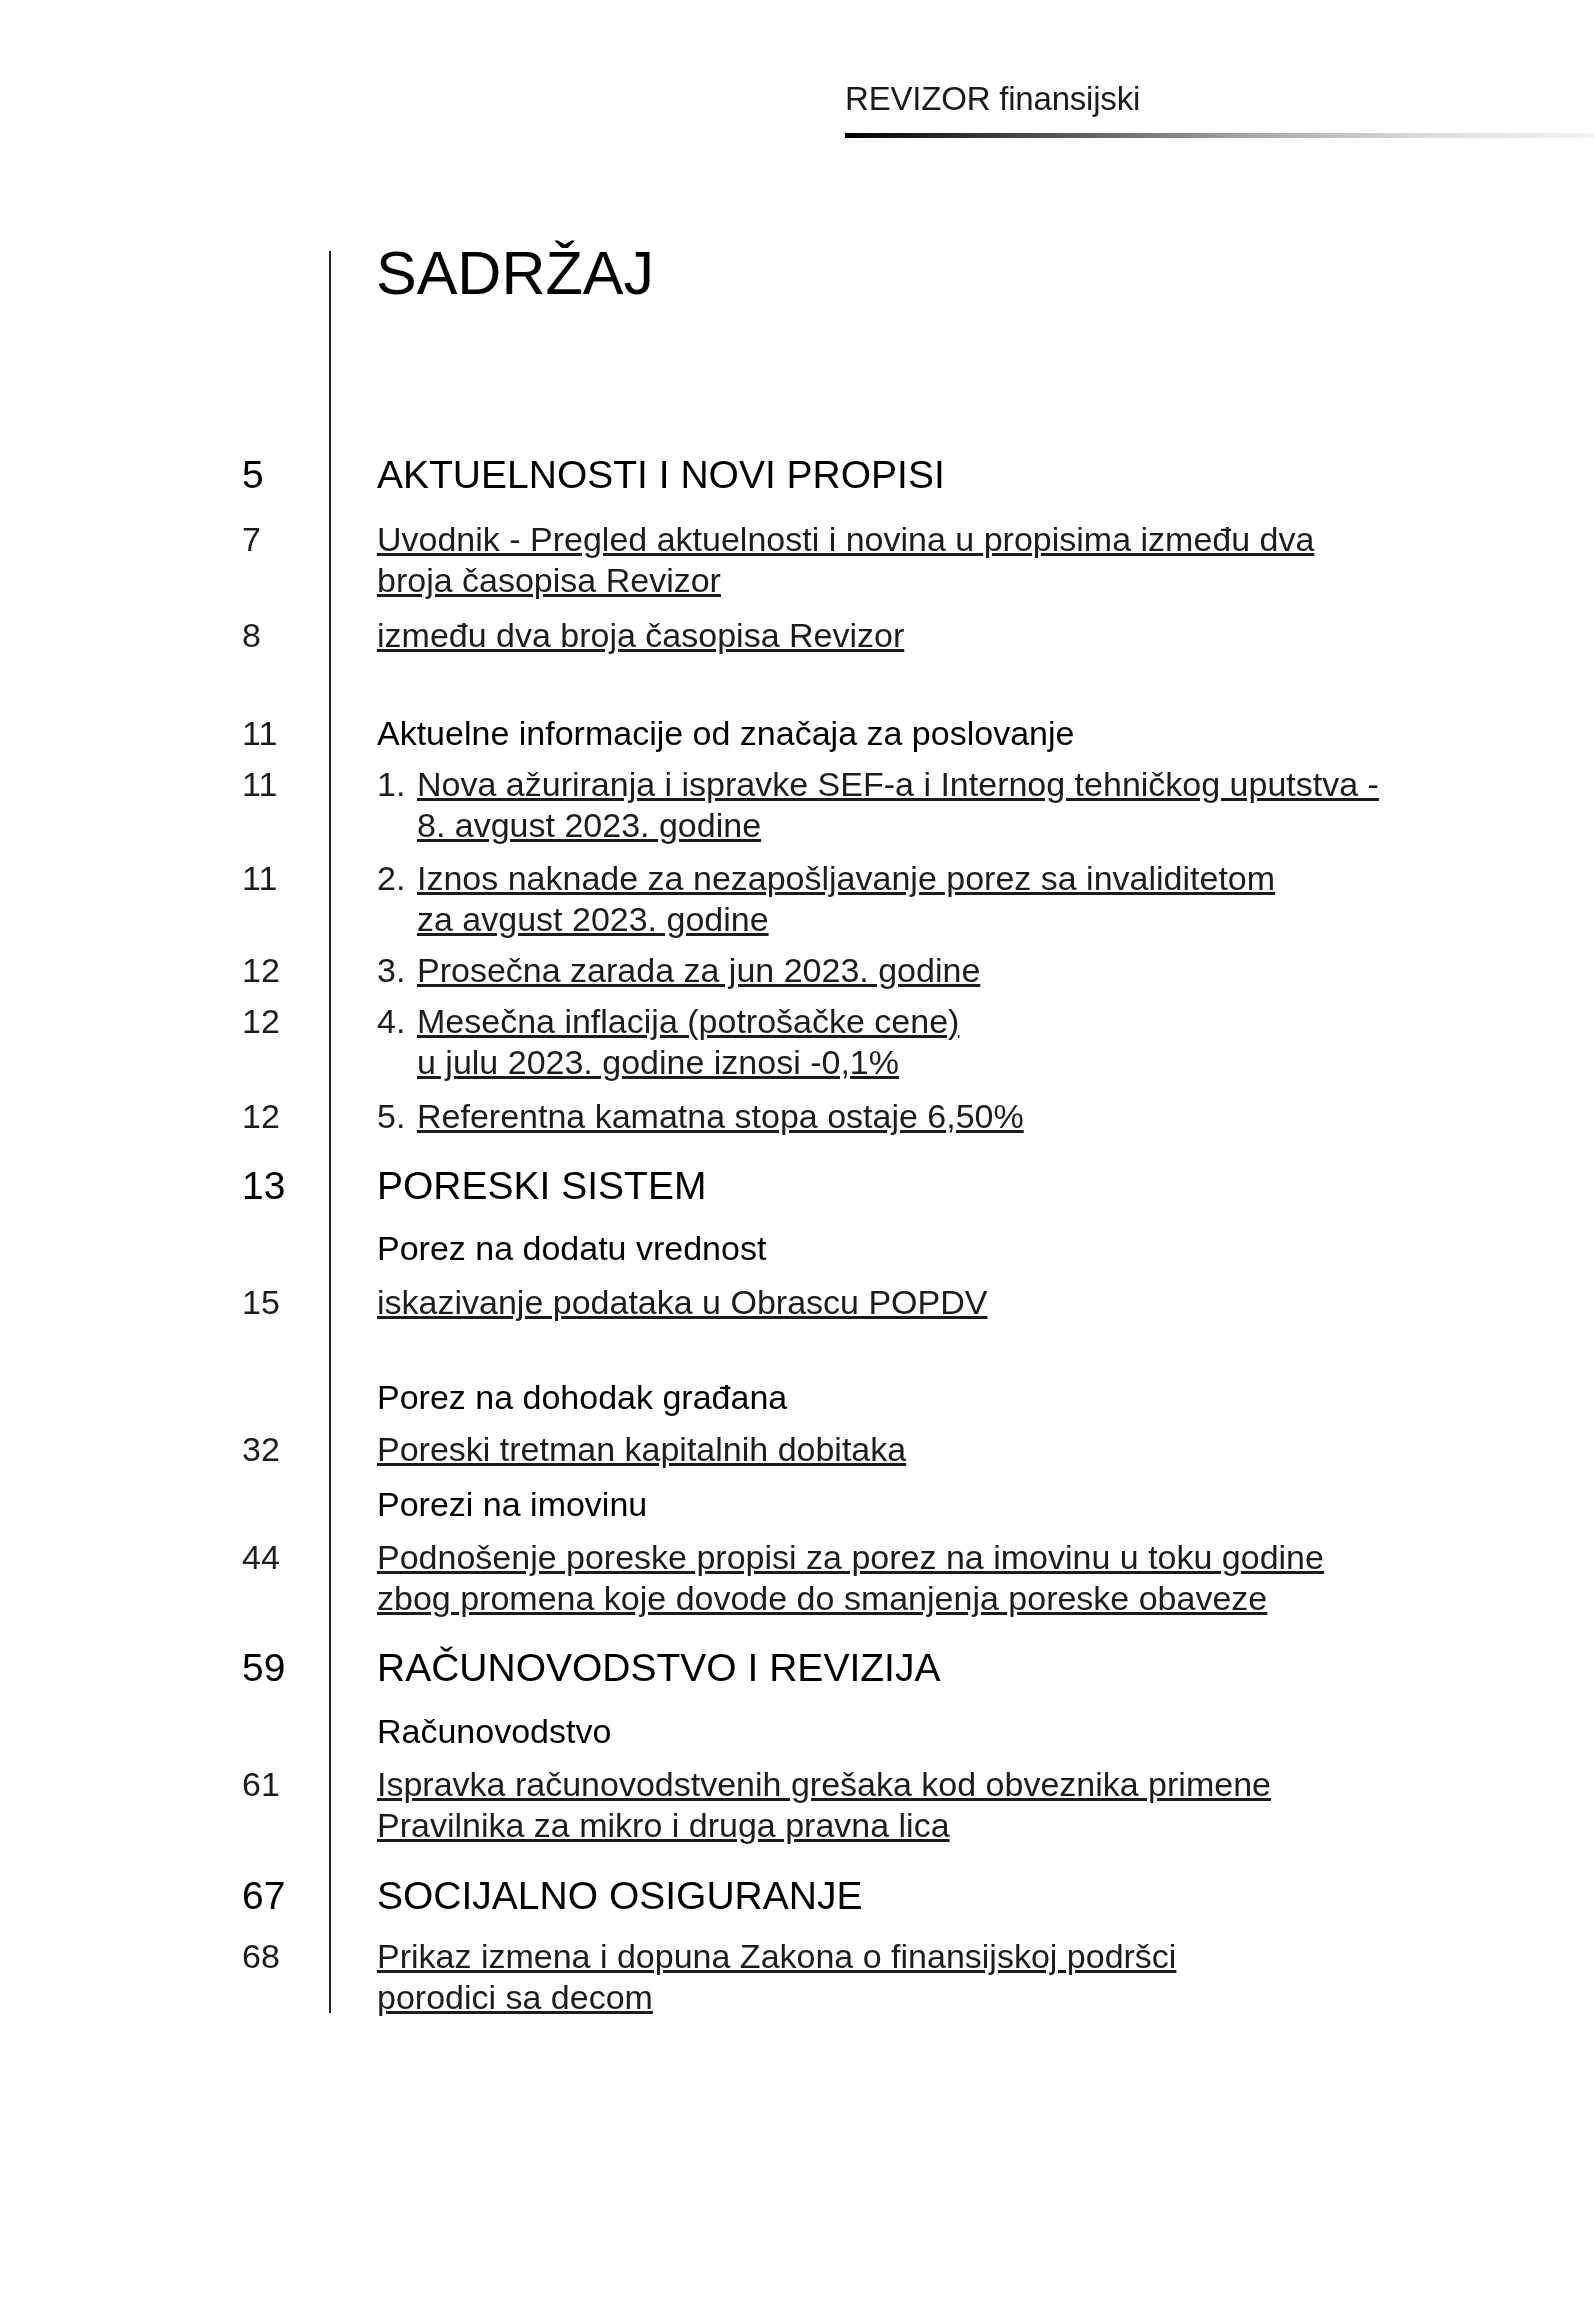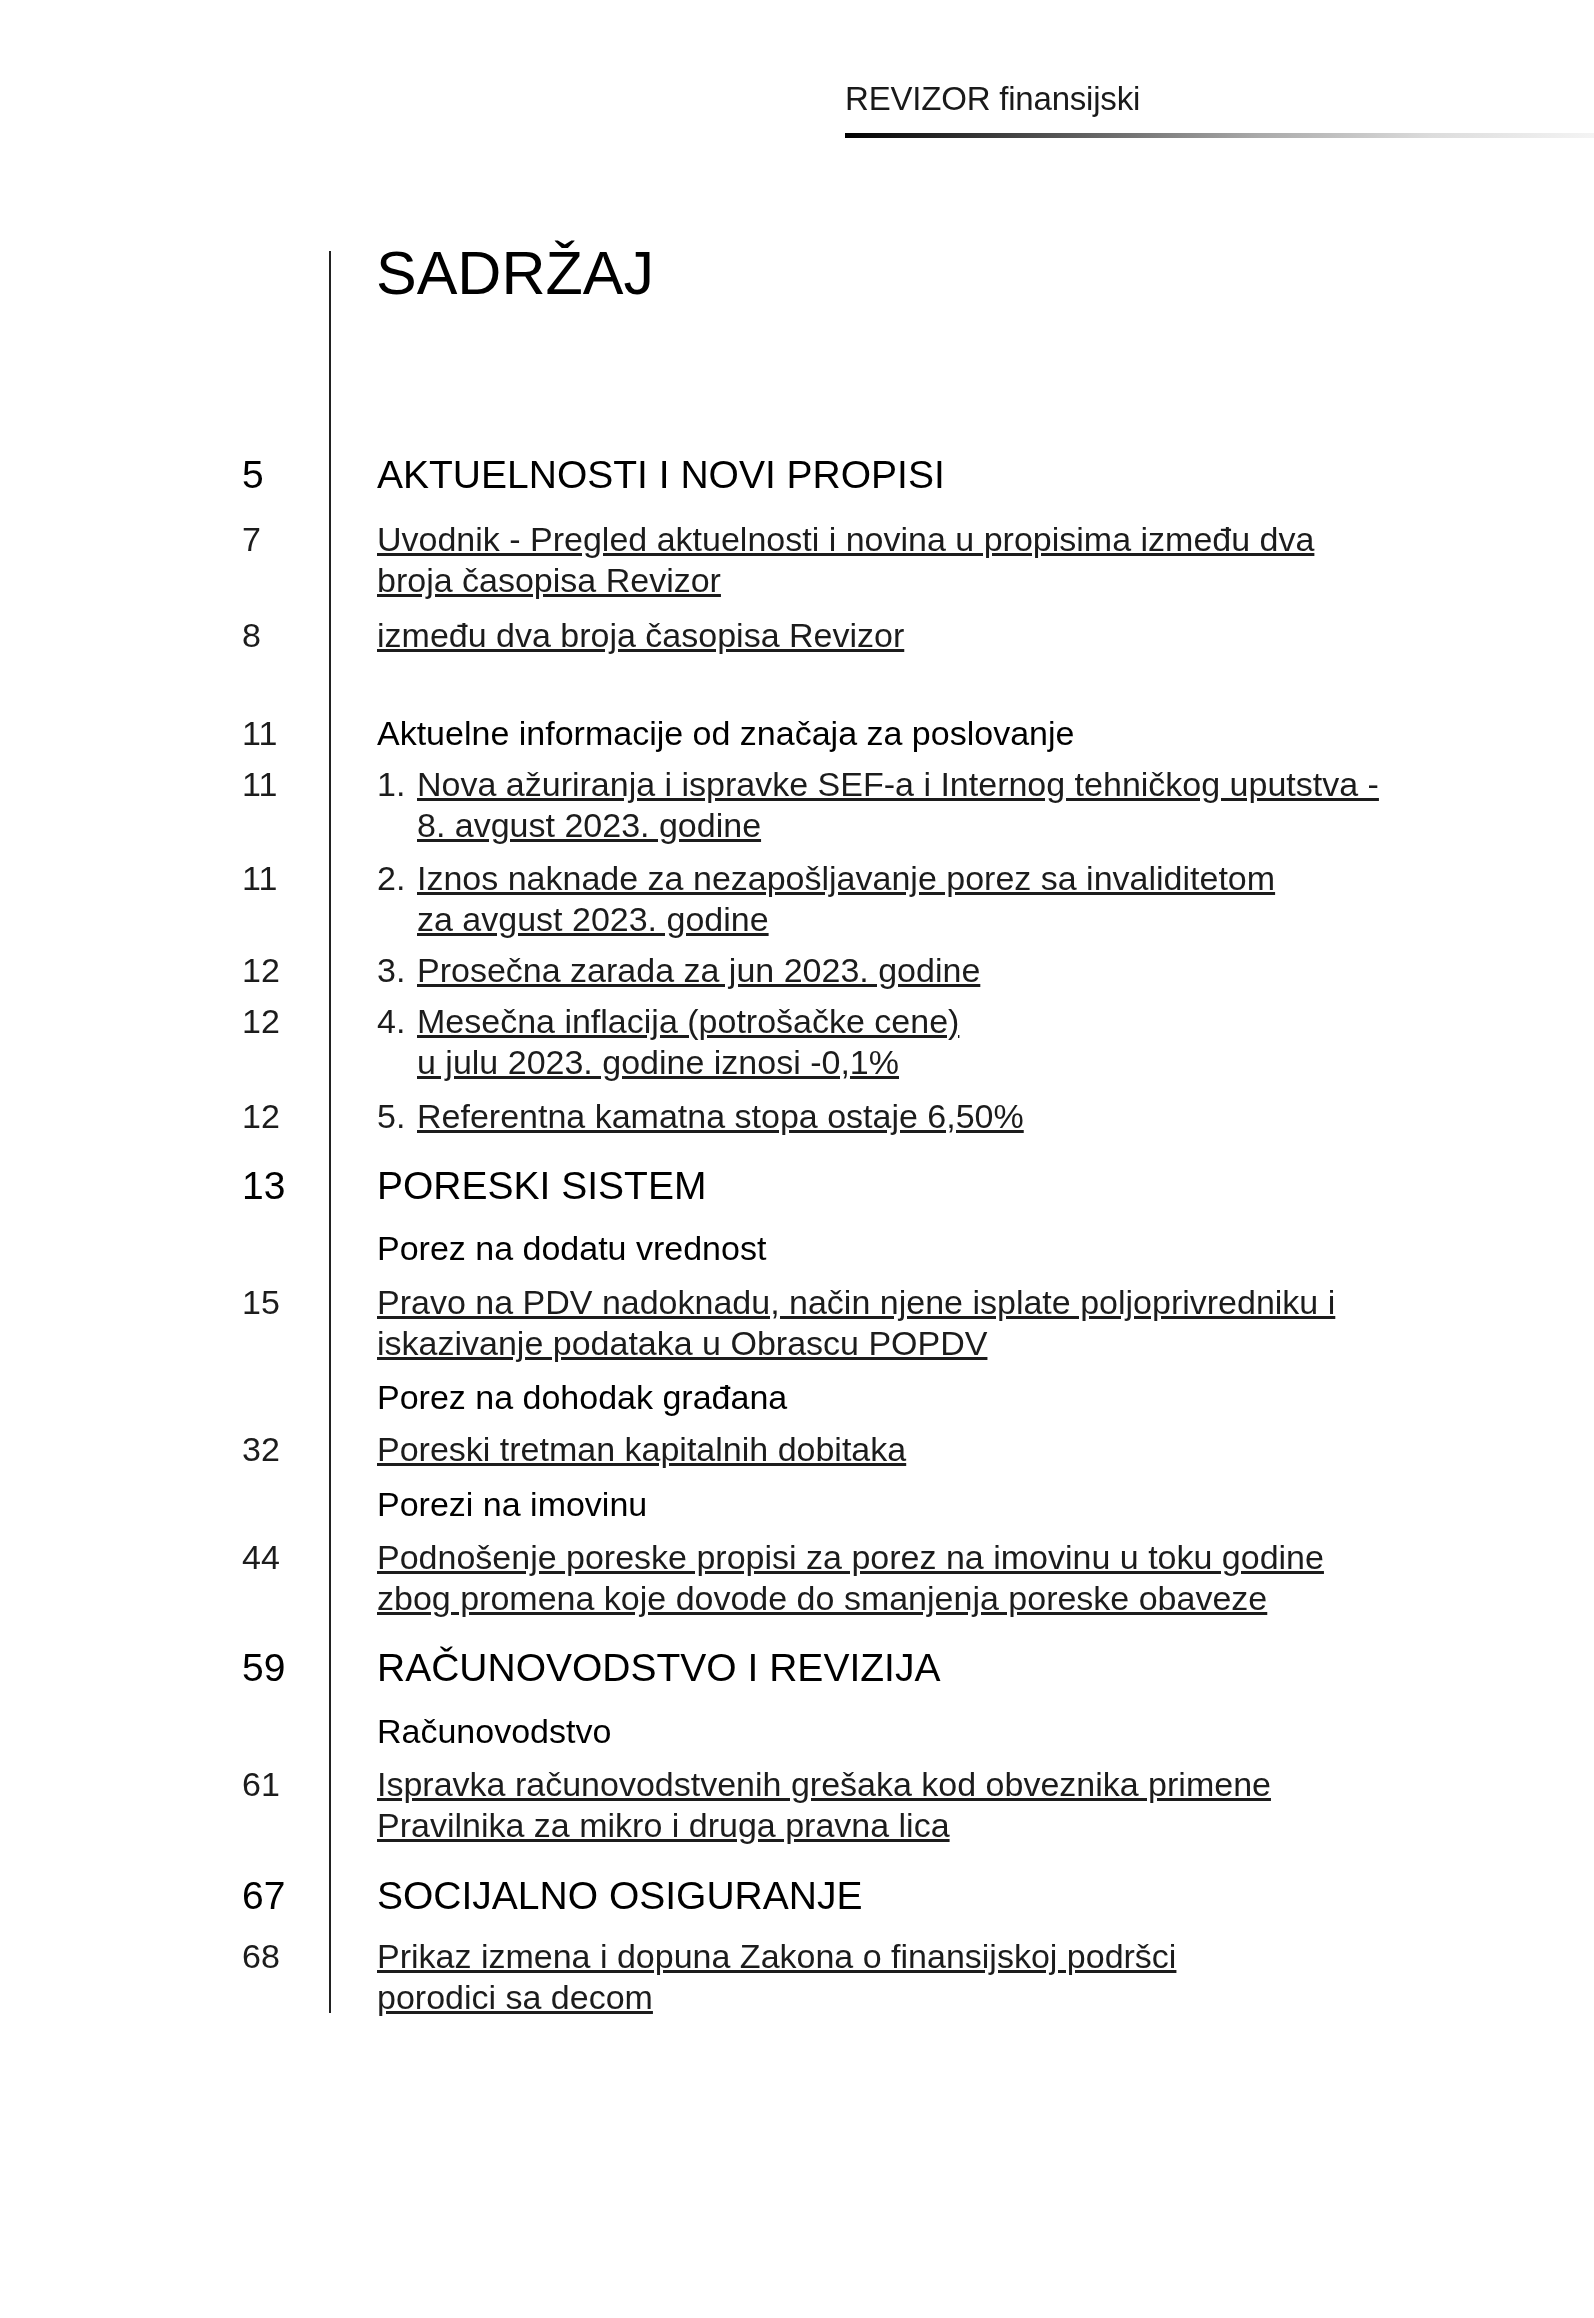--- a/index.html
+++ b/index.html
@@ -101,21 +101,20 @@
   <span class="txt">PORESKI SISTEM</span>
 </div>
 
 <div class="row sub" style="top:1228px">
   <span class="txt">Porez na dodatu vrednost</span>
 </div>
 
 <div class="row item" style="top:1282px">
   <span class="pg">15</span>
   <span class="txt">
-    <span class="line">Pravo na PDV nadoknadu, način njene isplate poljoprivredniku i</span>
     <span class="line">iskazivanje podataka u Obrascu POPDV</span>
   </span>
 </div>
 
 <div class="row sub" style="top:1377px">
   <span class="txt">Porez na dohodak građana</span>
 </div>
 
 <div class="row item" style="top:1429px">
   <span class="pg">32</span>

